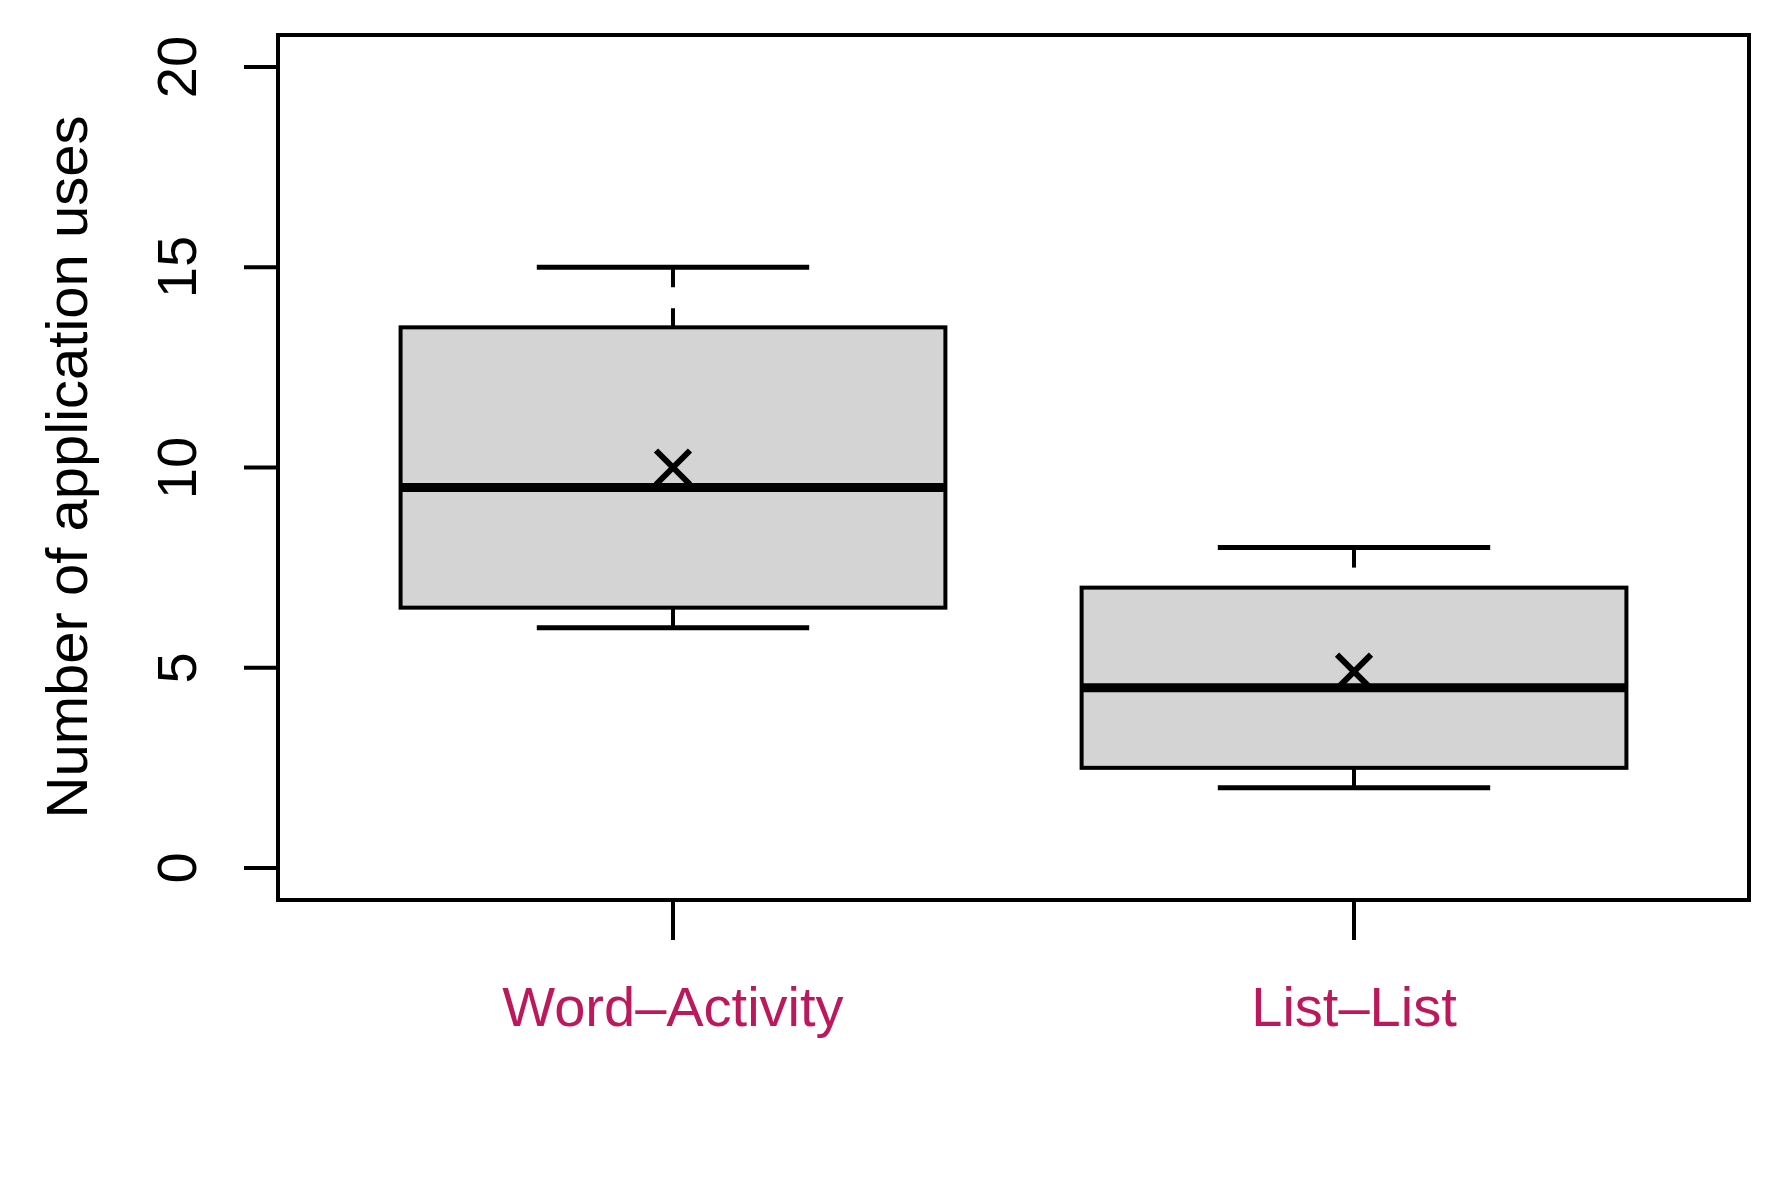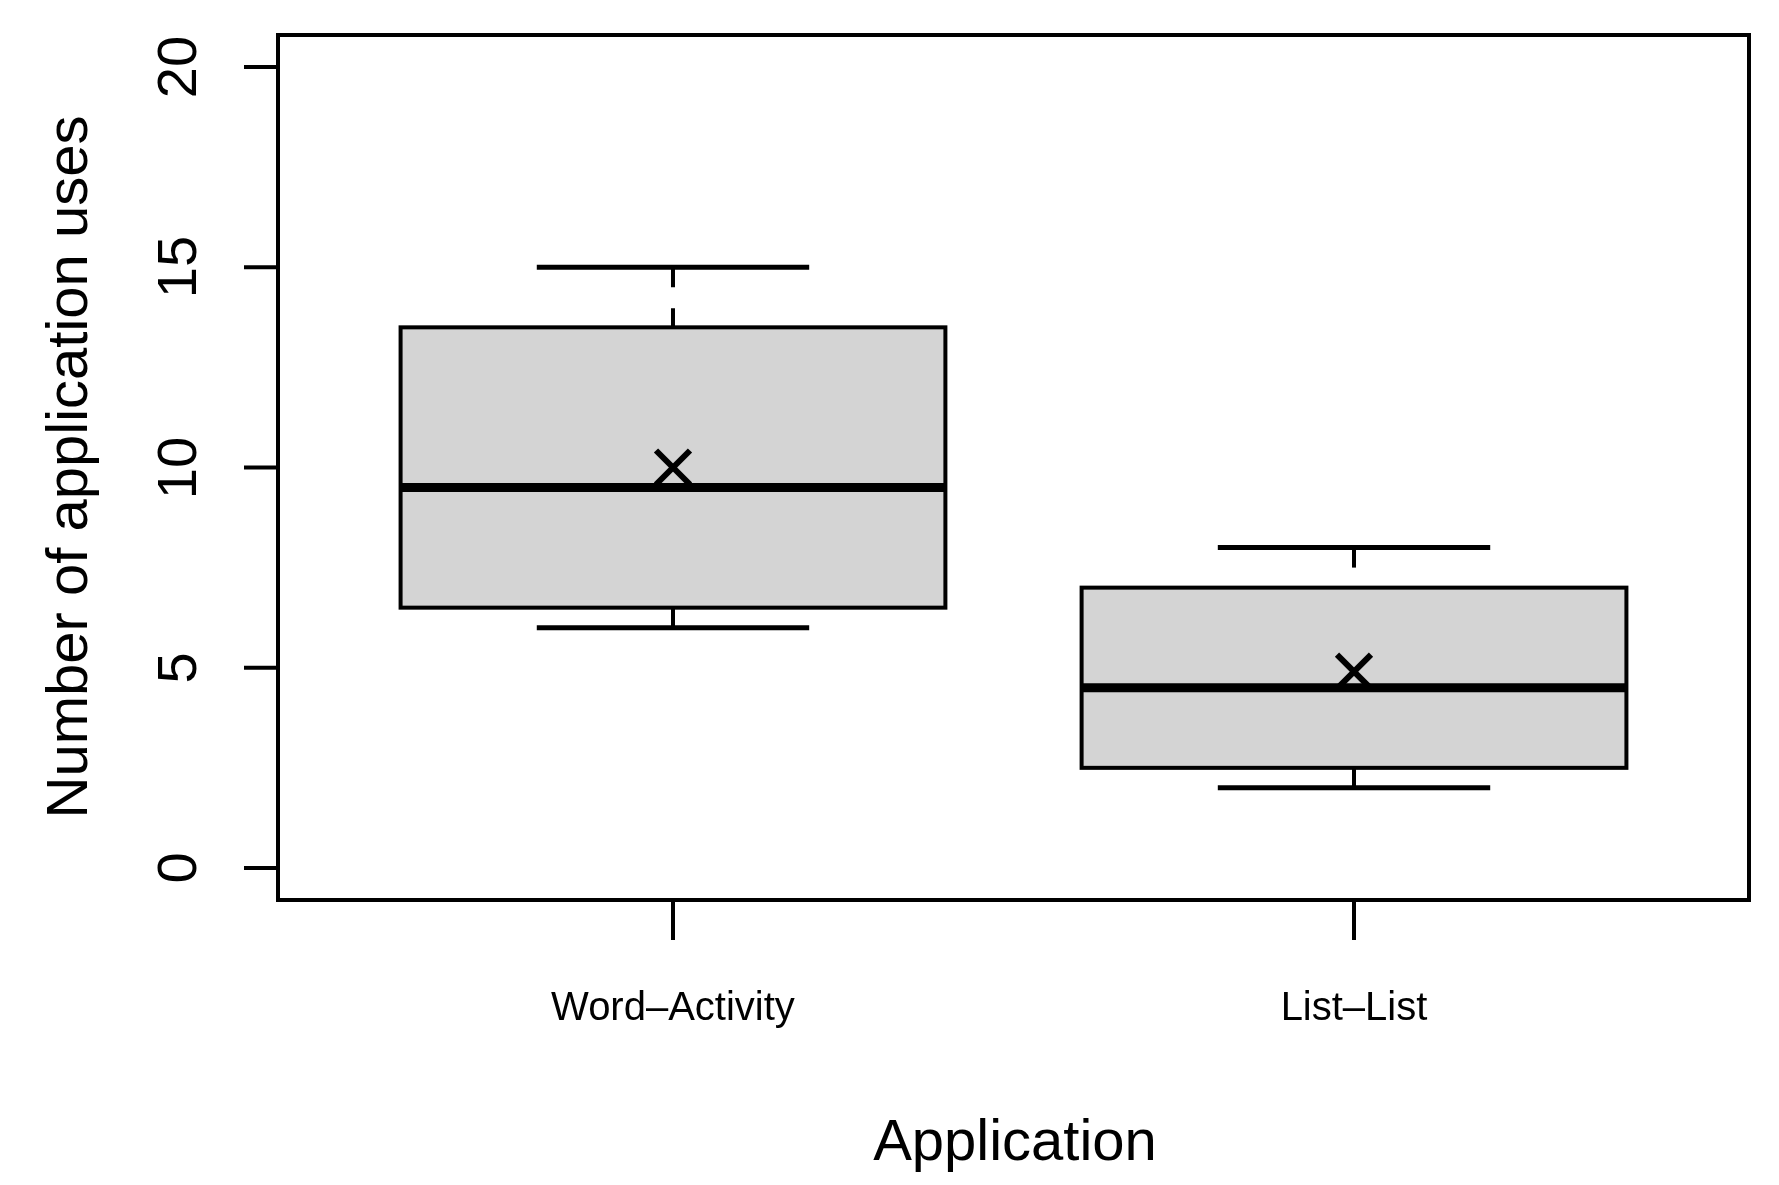--- a/index.html
+++ b/index.html
@@ -33,24 +33,24 @@
     top: 467px;
     transform: translate(-50%, -50%) rotate(-90deg);
   }
   #x-axis-title {
     left: 1015px;
     top: 1139px;
     transform: translate(-50%, -50%);
   }
   .cat-label {
     position: absolute;
-    font-size: 40px;
+    font-size: 56px;
     white-space: nowrap;
     transform: translate(-50%, -50%);
-    color: #000000;
+    color: #be185d;
   }
   .tick-num {
     position: absolute;
     font-size: 56px;
     white-space: nowrap;
     transform: translate(-50%, -50%) rotate(-90deg);
     color: #000000;
   }
 </style>
 </head>
@@ -79,21 +79,20 @@
       <line x1="1217.8055555555557" y1="547.5925925925926" x2="1490.212962962963" y2="547.5925925925926" stroke="#000000" stroke-width="5"></line>
       <line x1="1217.8055555555557" y1="787.8703703703703" x2="1490.212962962963" y2="787.8703703703703" stroke="#000000" stroke-width="5"></line>
       <rect x="1081.601851851852" y="587.6388888888888" width="544.8148148148148" height="180.20833333333337" fill="#d4d4d4" stroke="#000000" stroke-width="4"></rect>
       <line x1="1081.601851851852" y1="687.7546296296297" x2="1626.4166666666667" y2="687.7546296296297" stroke="#000000" stroke-width="9"></line>
       <line x1="1337.0092592592594" y1="654.7361111111111" x2="1371.0092592592594" y2="688.7361111111111" stroke="#000000" stroke-width="6"></line>
       <line x1="1337.0092592592594" y1="688.7361111111111" x2="1371.0092592592594" y2="654.7361111111111" stroke="#000000" stroke-width="6"></line>
     </svg>
 
   <div id="y-axis-title" class="axis-title">Number of application uses</div>
 
-  <div id="x-axis-title" class="axis-title">Application</div>
 
   <div id="x-cat-labels">
     <span class="cat-label" id="cat-0" style="left: 672.991px; top: 1006px;">Word–Activity</span>
     <span class="cat-label" id="cat-1" style="left: 1354.01px; top: 1006px;">List–List</span>
   </div>
 
   <div id="y-tick-labels">
       <span class="tick-num" style="left: 176px; top: 867.963px;">0</span>
       <span class="tick-num" style="left: 176px; top: 667.731px;">5</span>
       <span class="tick-num" style="left: 176px; top: 467.5px;">10</span>

